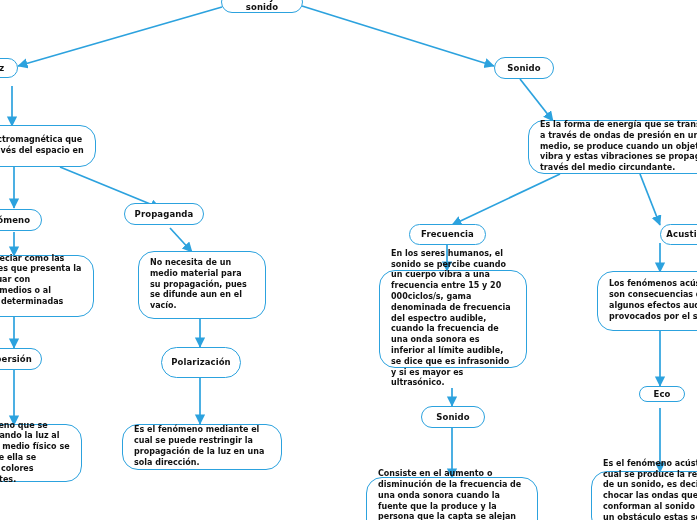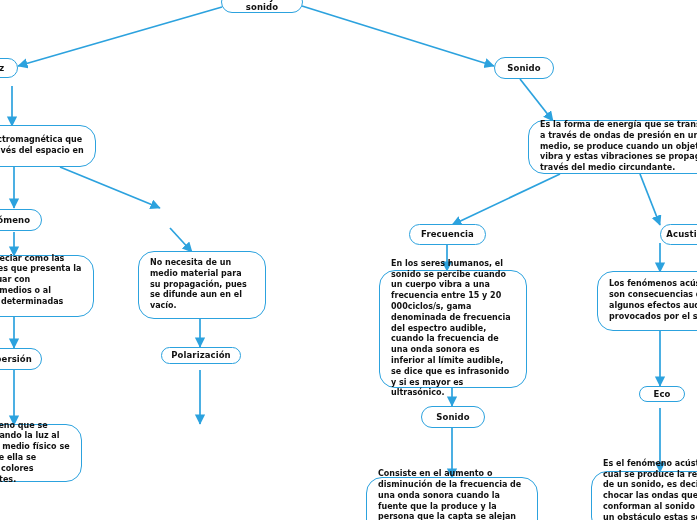--- a/index.html
+++ b/index.html
@@ -84,33 +84,35 @@
   <div class="node detail" style="left:-86px;top:125px;width:182px;height:42px;">Es una onda electromagnética que se propaga a través del espacio en</div>
 
   <div class="node topic" style="left:-32px;top:209px;width:74px;height:22px;">Fenómeno</div>
 
   <div class="node detail" style="left:-78px;top:255px;width:172px;height:62px;">Se pueden apreciar como las manifestaciones que presenta la luz al interactuar con determinados medios o al someterlos en determinadas condiciones.</div>
 
   <div class="node topic" style="left:-30px;top:348px;width:72px;height:22px;">Dispersión</div>
 
   <div class="node detail" style="left:-66px;top:424px;width:148px;height:58px;">Es el fenómeno que se presenta cuando la luz al pasar de un medio físico se refracta y de ella se separan los colores constituyentes.</div>
 
+  <div class="node topic" style="left:124px;top:203px;width:80px;height:22px;">Propaganda</div>
 
   <div class="node detail" style="left:138px;top:251px;width:128px;height:68px;">No necesita de un medio material para su propagación, pues se difunde aun en el vacío.</div>
 
-  <div class="node topic" style="left:161px;top:347px;width:80px;height:17px;">Polarización</div>
+  <div class="node topic" style="left:161px;top:347px;width:80px;height:31px;">Polarización</div>
 
+  <div class="node detail" style="left:122px;top:424px;width:160px;height:46px;">Es el fenómeno mediante el cual se puede restringir la propagación de la luz en una sola dirección.</div>
 
   <div class="node topic" style="left:494px;top:57px;width:60px;height:22px;">Sonido</div>
 
   <div class="node detail" style="left:528px;top:120px;width:212px;height:54px;">Es la forma de energía que se transmite a través de ondas de presión en un medio, se produce cuando un objeto vibra y estas vibraciones se propagan a través del medio circundante.</div>
 
   <div class="node topic" style="left:409px;top:224px;width:77px;height:21px;text-align:right;">Frecuencia</div>
 
-  <div class="node detail" style="left:379px;top:270px;width:148px;height:118px;">En los seres humanos, el sonido se percibe cuando un cuerpo vibra a una frecuencia entre 15 y 20 000ciclos/s, gama denominada de frecuencia del espectro audible, cuando la frecuencia de una onda sonora es inferior al límite audible, se dice que es infrasonido y si es mayor es ultrasónico.</div>
+  <div class="node detail" style="left:379px;top:270px;width:148px;height:98px;">En los seres humanos, el sonido se percibe cuando un cuerpo vibra a una frecuencia entre 15 y 20 000ciclos/s, gama denominada de frecuencia del espectro audible, cuando la frecuencia de una onda sonora es inferior al límite audible, se dice que es infrasonido y si es mayor es ultrasónico.</div>
 
   <div class="node topic" style="left:421px;top:406px;width:64px;height:22px;">Sonido</div>
 
   <div class="node detail" style="left:366px;top:477px;width:172px;height:60px;">Consiste en el aumento o disminución de la frecuencia de una onda sonora cuando la fuente que la produce y la persona que la capta se alejan la una de la otra o se aproximan la una a la otra.</div>
 
   <div class="node topic" style="left:626px;top:224px;width:54px;height:21px;margin-left:34px;">Acustica</div>
 
   <div class="node detail" style="left:597px;top:271px;width:154px;height:60px;">Los fenómenos acústicos son consecuencias de algunos efectos auditivos provocados por el sonido.</div>
 
   <div class="node topic" style="left:639px;top:386px;width:46px;height:16px;">Eco</div>

